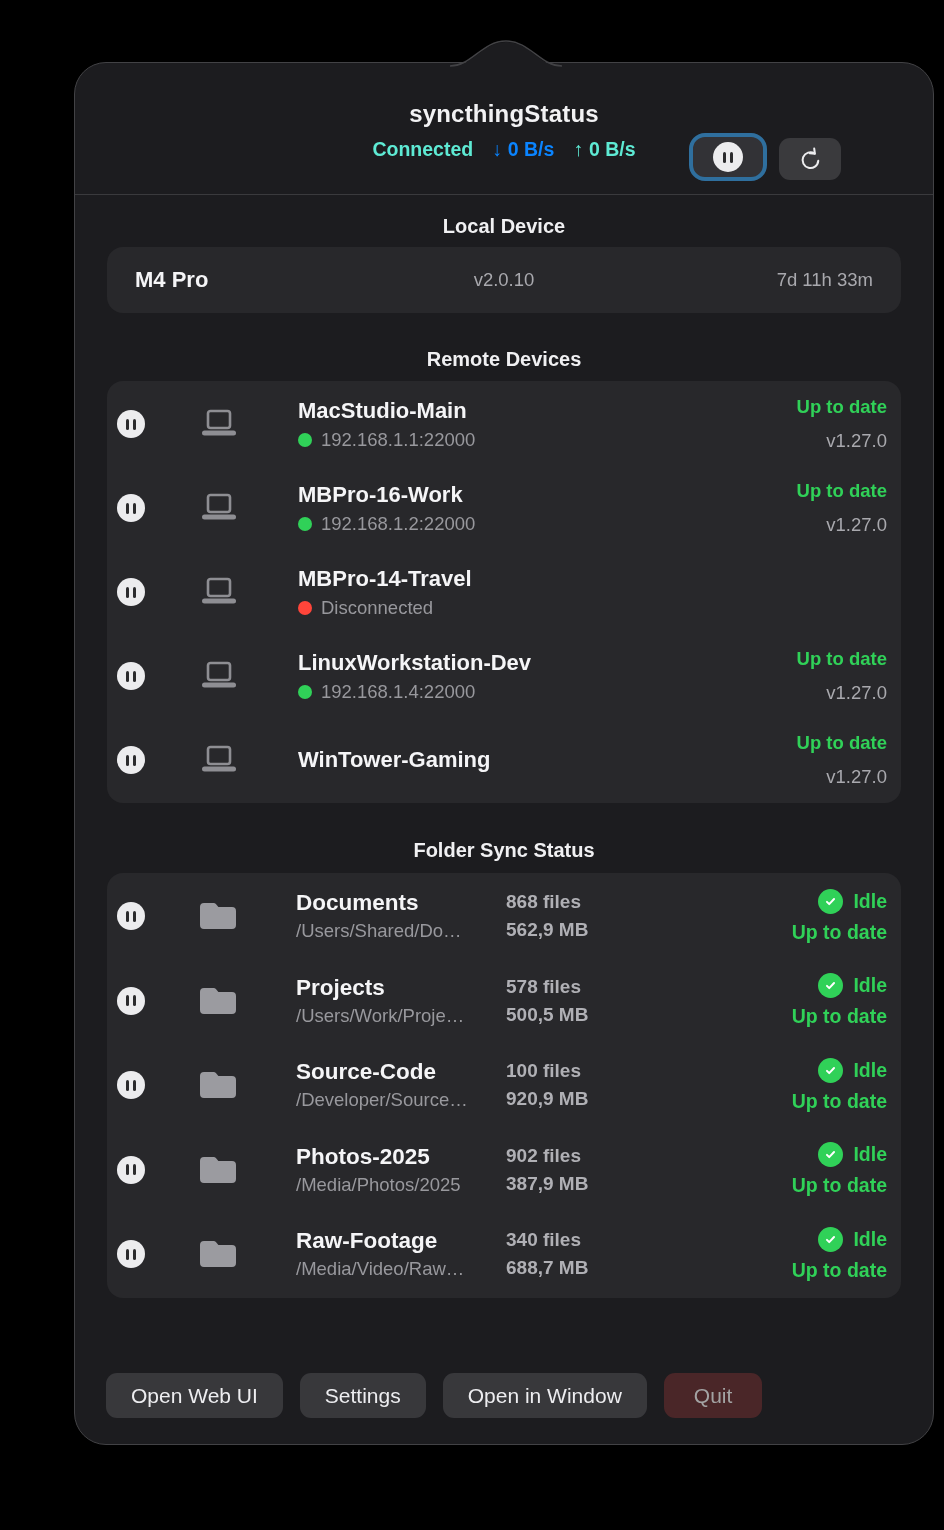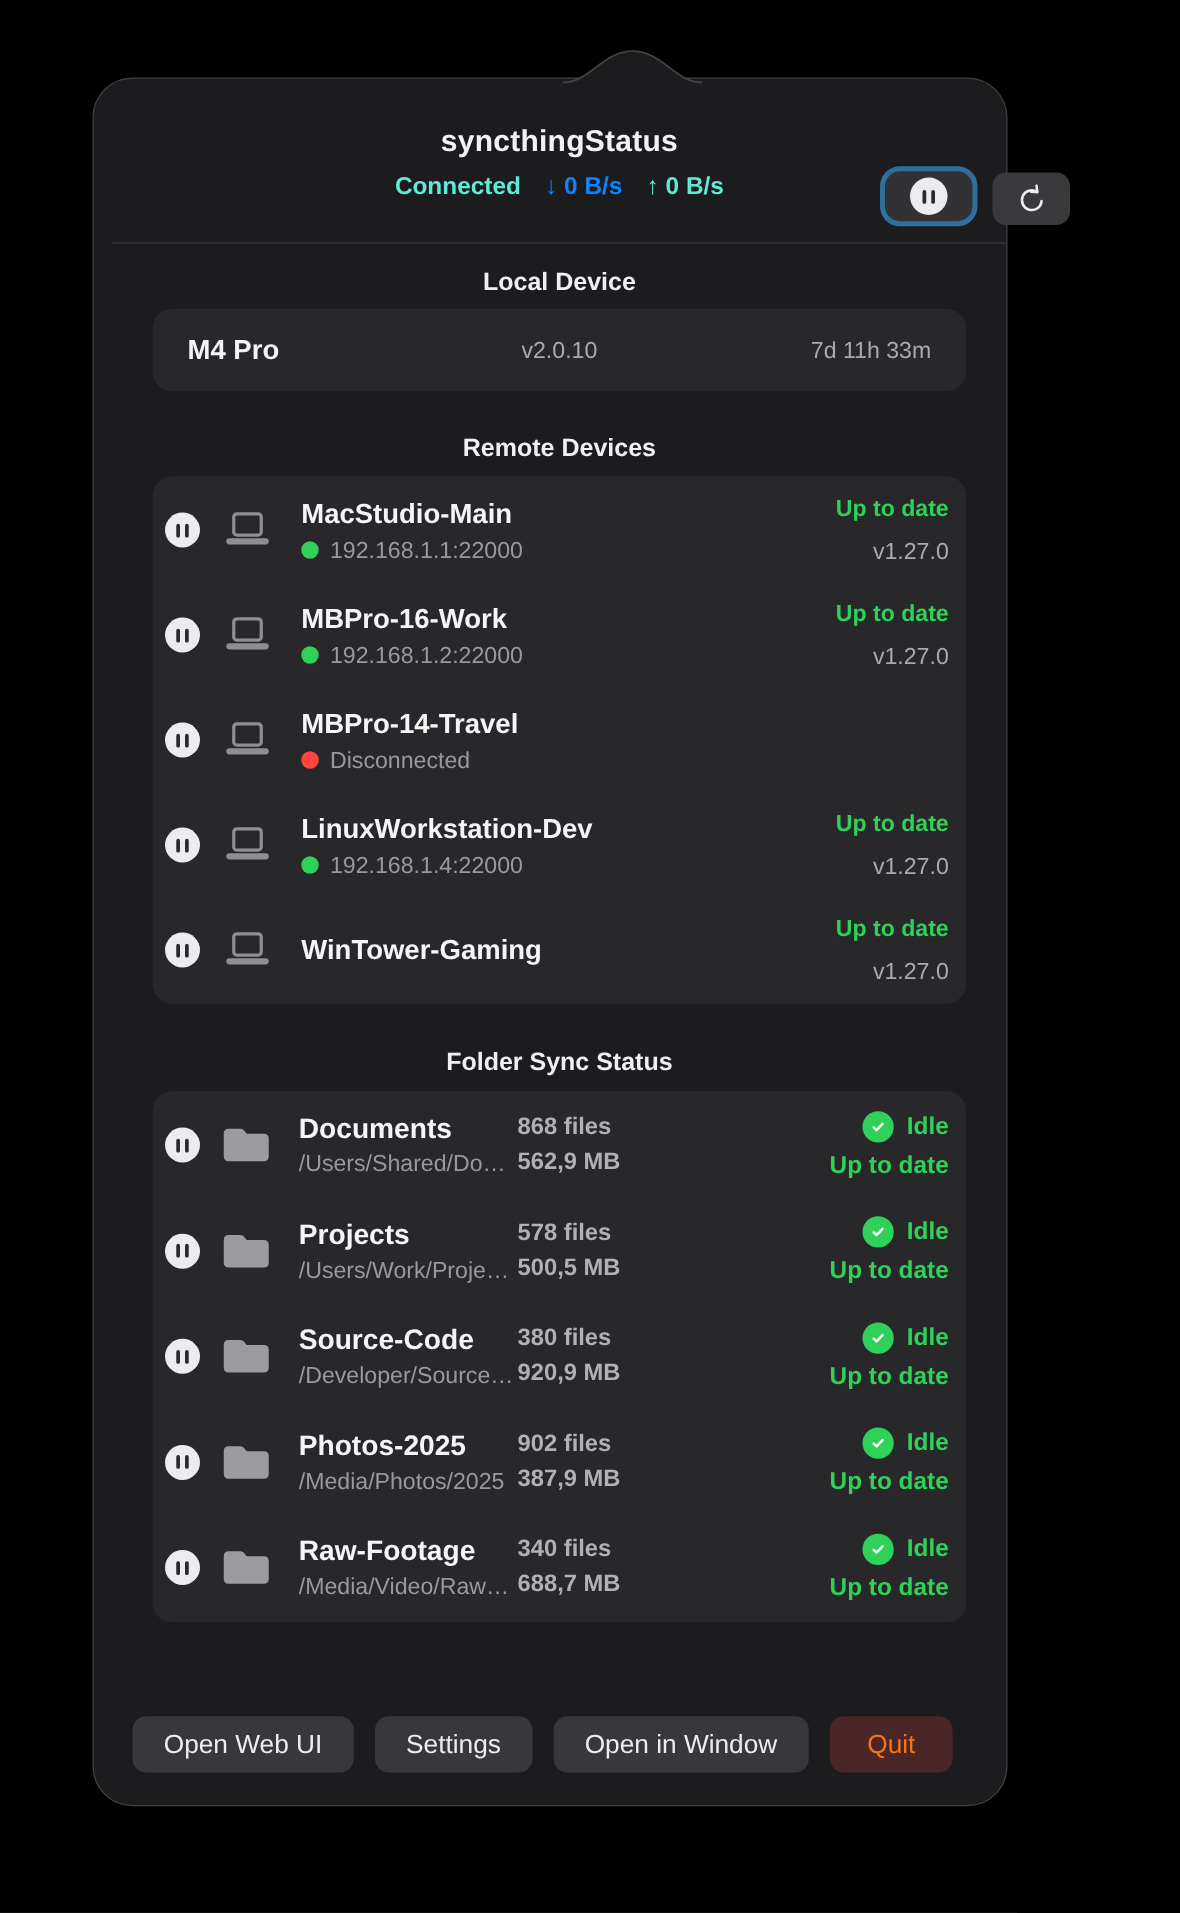--- a/index.html
+++ b/index.html
@@ -1,22 +1,22 @@
 <!DOCTYPE html>
 <html><head>
 <meta charset="utf-8">
 <style>
   html,body{margin:0;padding:0;}
   body{
     width:944px;height:1530px;background:#000;position:relative;overflow:hidden;
     font-family:"Liberation Sans",sans-serif;
   }
   .popover{
-    position:absolute;left:74px;top:62px;width:732px;height:1383px;
-    background:#1c1c1f;border:1px solid #424245;border-radius:32px;box-sizing:border-box;padding-left:15px;
+    position:absolute;left:74px;top:62px;width:860px;height:1383px;
+    background:#1c1c1f;border:1px solid #424245;border-radius:32px;box-sizing:border-box;
   }
   .arrow{position:absolute;left:375px;top:-24px;width:112px;height:28px;}
   
   .p-header{height:131px;border-bottom:1px solid #3a3a3d;position:relative;text-align:center;}
   .app-title{padding-top:37px;font-size:24px;font-weight:700;color:#f2f2f4;letter-spacing:.2px;}
   .status-row{margin-top:10px;font-size:19.5px;font-weight:600;}
   .status-row .seg{margin:0 7px;}
   .green{color:#5eead4;} .blue{color:#0a84ff;}
   .pause-all{
     position:absolute;top:70px;left:614px;width:78px;height:48px;border-radius:16px;
@@ -35,21 +35,21 @@
   .pause-all .pause-circle{width:30px;height:30px;}
   
   .section-title{text-align:center;color:#f0f0f2;font-size:20px;font-weight:600;}
   .t-local{margin-top:20px;} .t-remote{margin-top:35px;} .t-folders{margin-top:36px;}
   .card{margin:0 32px;background:#28282b;border-radius:16px;}
   .local-card{margin-top:9px;height:66px;display:flex;align-items:center;padding:0 28px;position:relative;box-sizing:border-box;}
   .local-name{font-size:22px;font-weight:700;color:#f5f5f7;position:relative;z-index:1;}
   .local-version{position:absolute;left:0;right:0;text-align:center;font-size:18.5px;color:#a9a9ae;}
   .local-uptime{margin-left:auto;font-size:18.5px;color:#a9a9ae;position:relative;z-index:1;}
   .list-card{margin-top:10px;padding:1px 0;}
-  .row{height:84px;display:flex;align-items:center;padding:0 14px 0 10px;}
+  .row{height:84px;display:flex;align-items:center;padding:0 14px 0 10px;gap:36px;}
   .row .icon-wrap{margin-left:17px;flex:none;display:flex;}
   .main-col{margin-left:22px;flex:1;min-width:0;}
   .item-name{font-size:22px;font-weight:600;color:#f5f5f7;white-space:nowrap;}
   .sub-line{margin-top:5px;display:flex;align-items:center;gap:9px;font-size:18.5px;color:#98989d;}
   .dot{width:14px;height:14px;border-radius:50%;background:#30d158;flex:none;}
   .dot.red{background:#ff453a;}
   .dev-right{text-align:right;min-width:120px;}
   .dev-status{font-size:18.5px;font-weight:600;color:#30d158;}
   .dev-version{margin-top:12px;font-size:18.5px;color:#a9a9ae;}
   
@@ -60,21 +60,21 @@
   .f-mid{width:175px;text-align:left;color:#b0b0b5;font-size:19px;font-weight:600;}
   .f-mid .size{margin-top:6px;}
   .f-right{width:170px;}
   .f-state{display:flex;align-items:center;justify-content:flex-end;gap:10px;color:#30d158;font-size:19.5px;font-weight:600;}
   .check{width:25px;height:25px;border-radius:50%;background:#30d158;flex:none;display:flex;align-items:center;justify-content:center;}
   .f-sync{text-align:right;margin-top:7px;color:#30d158;font-size:19.5px;font-weight:600;}
   
   .footer{position:absolute;left:31px;top:1310px;display:flex;gap:17px;}
   .btn{height:45px;border-radius:11px;background:#38383b;color:#ededf0;font-size:21px;
        display:flex;align-items:center;padding:0 25px;cursor:pointer;white-space:nowrap;}
-  .btn.quit{background:#4a2628;color:#f97316;padding:0 30px;font-weight:500;}
+  .btn.quit{background:#4a2628;color:#a3a3a3;padding:0 30px;font-weight:500;}
 </style>
 </head>
 <body>
 
 <div class="popover">
   <svg class="arrow" viewBox="0 0 112 28">
     <path d="M0 28 C 22 28 32 3 56 3 C 80 3 90 28 112 28 L112 28 L0 28 Z" fill="#1c1c1f"></path>
     <path d="M0 27 C 22 27 32 2 56 2 C 80 2 90 27 112 27" fill="none" stroke="#424245" stroke-width="1.5"></path>
   </svg>
 
@@ -299,21 +299,21 @@
       <span class="icon-wrap">
         <svg width="40" height="32" viewBox="0 0 40 32">
             <path d="M2 7 q0 -4 4 -4 h9.5 q1.6 0 2.6 1.2 l2.3 2.8 h13.6 q4 0 4 4 v14 q0 4 -4 4 h-28 q-4 0 -4 -4 z" fill="#9b9ba0"></path>
           </svg>
       </span>
       <span class="main-col">
         <div class="f-name">Source-Code</div>
         <div class="f-path">/Developer/Source…</div>
       </span>
       <span class="f-mid">
-        <div>380 files</div>
+        <div>100 files</div>
         <div class="size">920,9 MB</div>
       </span>
       <span class="f-right">
         <div class="f-state">
             <span class="check">
               <svg width="17" height="17" viewBox="0 0 24 24">
                 <path d="M7 12.5 l3.2 3.2 L17 8.5" fill="none" stroke="#fff" stroke-width="2.8" stroke-linecap="round" stroke-linejoin="round"></path>
               </svg>
             </span>
             <span>Idle</span>

